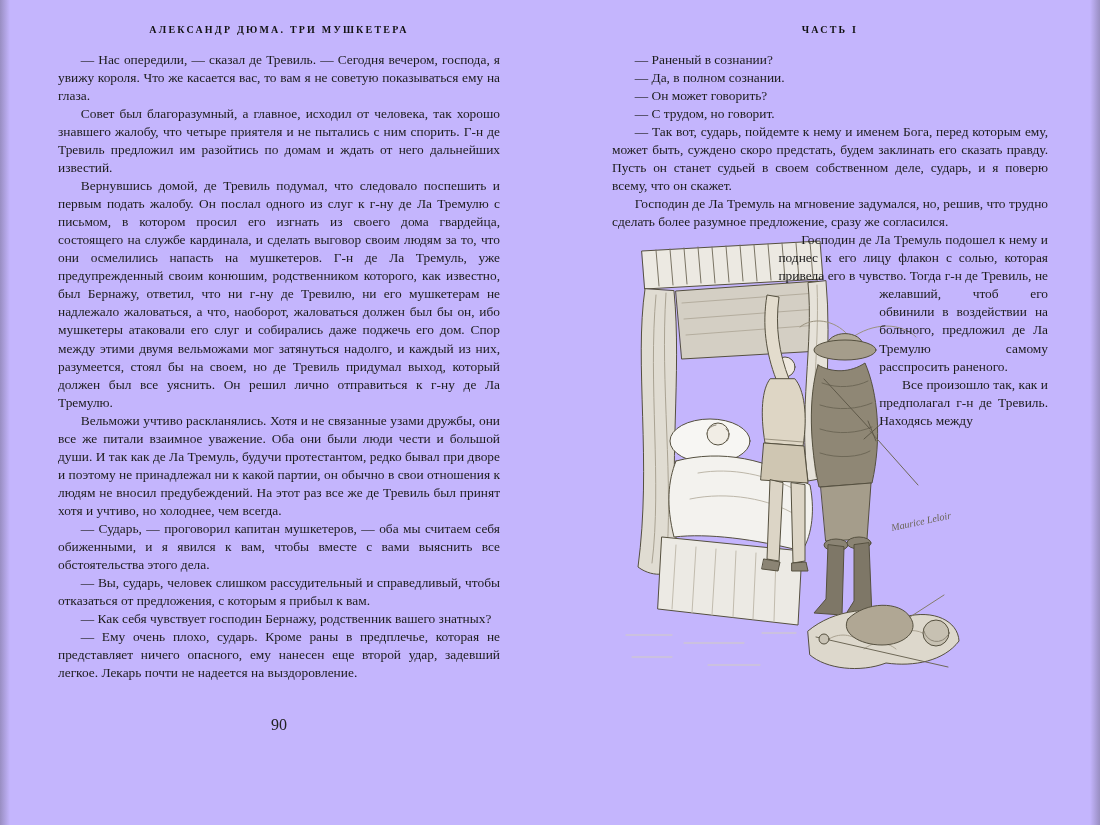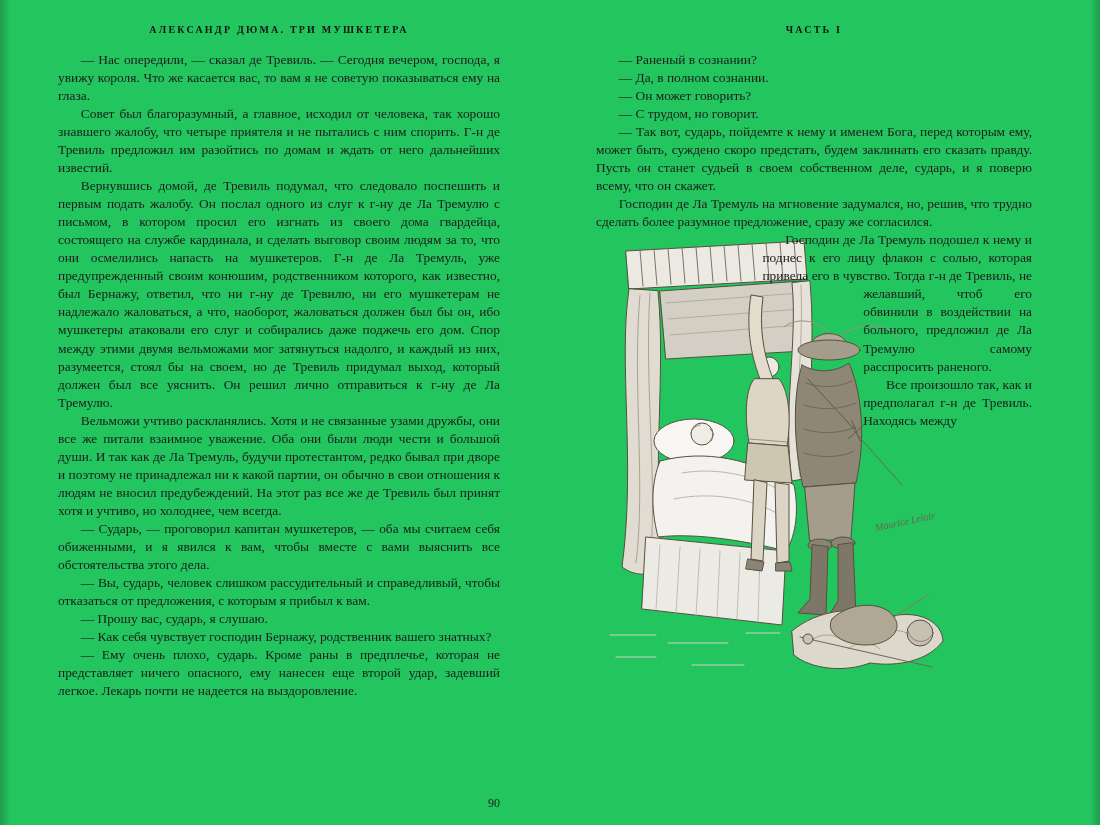--- a/index.html
+++ b/index.html
@@ -1,32 +1,32 @@
 <!DOCTYPE html>
 <html lang="ru"><head>
 <meta charset="utf-8">
 <style>
   html, body { margin: 0; padding: 0; background: #efefed; }
   .spread {
     position: relative;
     width: 1100px;
     height: 825px;
     margin: 0 auto;
-    background: #22c55e;
+    background: #c4b5fd;
     overflow: hidden;
     font-family: "Liberation Serif", serif;
     color: #1c1c1c;
   }
   .edge { position: absolute; top: 0; bottom: 0; width: 10px; pointer-events: none; }
   .edge.left  { left: 0;  background: linear-gradient(to right, rgba(40,40,40,.28), rgba(40,40,40,0)); }
   .edge.right { right: 0; background: linear-gradient(to left,  rgba(40,40,40,.28), rgba(40,40,40,0)); }
 
   .page { position: absolute; top: 24px; }
   .page-left  { left: 58px;  width: 442px; height: 780px; }
-  .page-right { left: 596px; width: 436px; height: 780px; }
+  .page-right { left: 612px; width: 436px; height: 780px; }
 
   .running-head {
     text-align: center;
     font-size: 10px;
     font-weight: bold;
     letter-spacing: 2.2px;
     color: #121212;
     white-space: nowrap;
   }
 
@@ -36,23 +36,23 @@
     line-height: 1.345;
     text-align: justify;
     hyphens: auto;
   }
   .wrap-block { margin-top: 0; }
   .para { margin: 0; text-indent: 1.7em; font-family: Liberation Serif, serif; }
 
   .page-number {
     position: absolute;
     left: 0; right: 0;
-    top: 772px;
-    text-align: right;
-    font-size: 12px;
+    top: 692px;
+    text-align: center;
+    font-size: 16px;
     color: #222;
   }
 
   figure.illustration {
     float: left;
     width: 350px;
     height: 452px;
     margin: 2px 10px 0 0;
     padding: 0;
     shape-outside: polygon(0% 0%, 44% 0%, 44% 16%, 72% 16%, 72% 100%, 0% 100%);
@@ -69,21 +69,20 @@
 
   <section class="page page-left">
     <header class="running-head">АЛЕКСАНДР ДЮМА. ТРИ МУШКЕТЕРА</header>
     <div class="text-block">
         <p class="para">— Нас опередили, — сказал де Тревиль. — Сегодня вечером, господа, я увижу короля. Что же касается вас, то вам я не советую показываться ему на глаза.</p>
         <p class="para">Совет был благоразумный, а главное, исходил от человека, так хорошо знавшего жалобу, что четыре приятеля и не пытались с ним спорить. Г-н де Тревиль предложил им разойтись по домам и ждать от него дальнейших известий.</p>
         <p class="para">Вернувшись домой, де Тревиль подумал, что следовало поспешить и первым подать жалобу. Он послал одного из слуг к г-ну де Ла Тремулю с письмом, в котором просил его изгнать из своего дома гвардейца, состоящего на службе кардинала, и сделать выговор своим людям за то, что они осмелились напасть на мушкетеров. Г-н де Ла Тремуль, уже предупрежденный своим конюшим, родственником которого, как известно, был Бернажу, ответил, что ни г-ну де Тревилю, ни его мушкетерам не надлежало жаловаться, а что, наоборот, жаловаться должен был бы он, ибо мушкетеры атаковали его слуг и собирались даже поджечь его дом. Спор между этими двумя вельможами мог затянуться надолго, и каждый из них, разумеется, стоял бы на своем, но де Тревиль придумал выход, который должен был все уяснить. Он решил лично отправиться к г-ну де Ла Тремулю.</p>
         <p class="para">Вельможи учтиво раскланялись. Хотя и не связанные узами дружбы, они все же питали взаимное уважение. Оба они были люди чести и большой души. И так как де Ла Тремуль, будучи протестантом, редко бывал при дворе и поэтому не принадлежал ни к какой партии, он обычно в свои отношения к людям не вносил предубеждений. На этот раз все же де Тревиль был принят хотя и учтиво, но холоднее, чем всегда.</p>
         <p class="para">— Сударь, — проговорил капитан мушкетеров, — оба мы считаем себя обиженными, и я явился к вам, чтобы вместе с вами выяснить все обстоятельства этого дела.</p>
         <p class="para">— Вы, сударь, человек слишком рассудительный и справедливый, чтобы отказаться от предложения, с которым я прибыл к вам.</p>
-        <p class="para">— Прошу вас, сударь, я слушаю.</p>
         <p class="para">— Как себя чувствует господин Бернажу, родственник вашего знатных?</p>
         <p class="para">— Ему очень плохо, сударь. Кроме раны в предплечье, которая не представляет ничего опасного, ему нанесен еще второй удар, задевший легкое. Лекарь почти не надеется на выздоровление.</p>
       </div>
     <div class="page-number">90</div>
   </section>
 
   <section class="page page-right">
     <header class="running-head">ЧАСТЬ I</header>
     <div class="text-block">
         <p class="para">— Раненый в сознании?</p>

